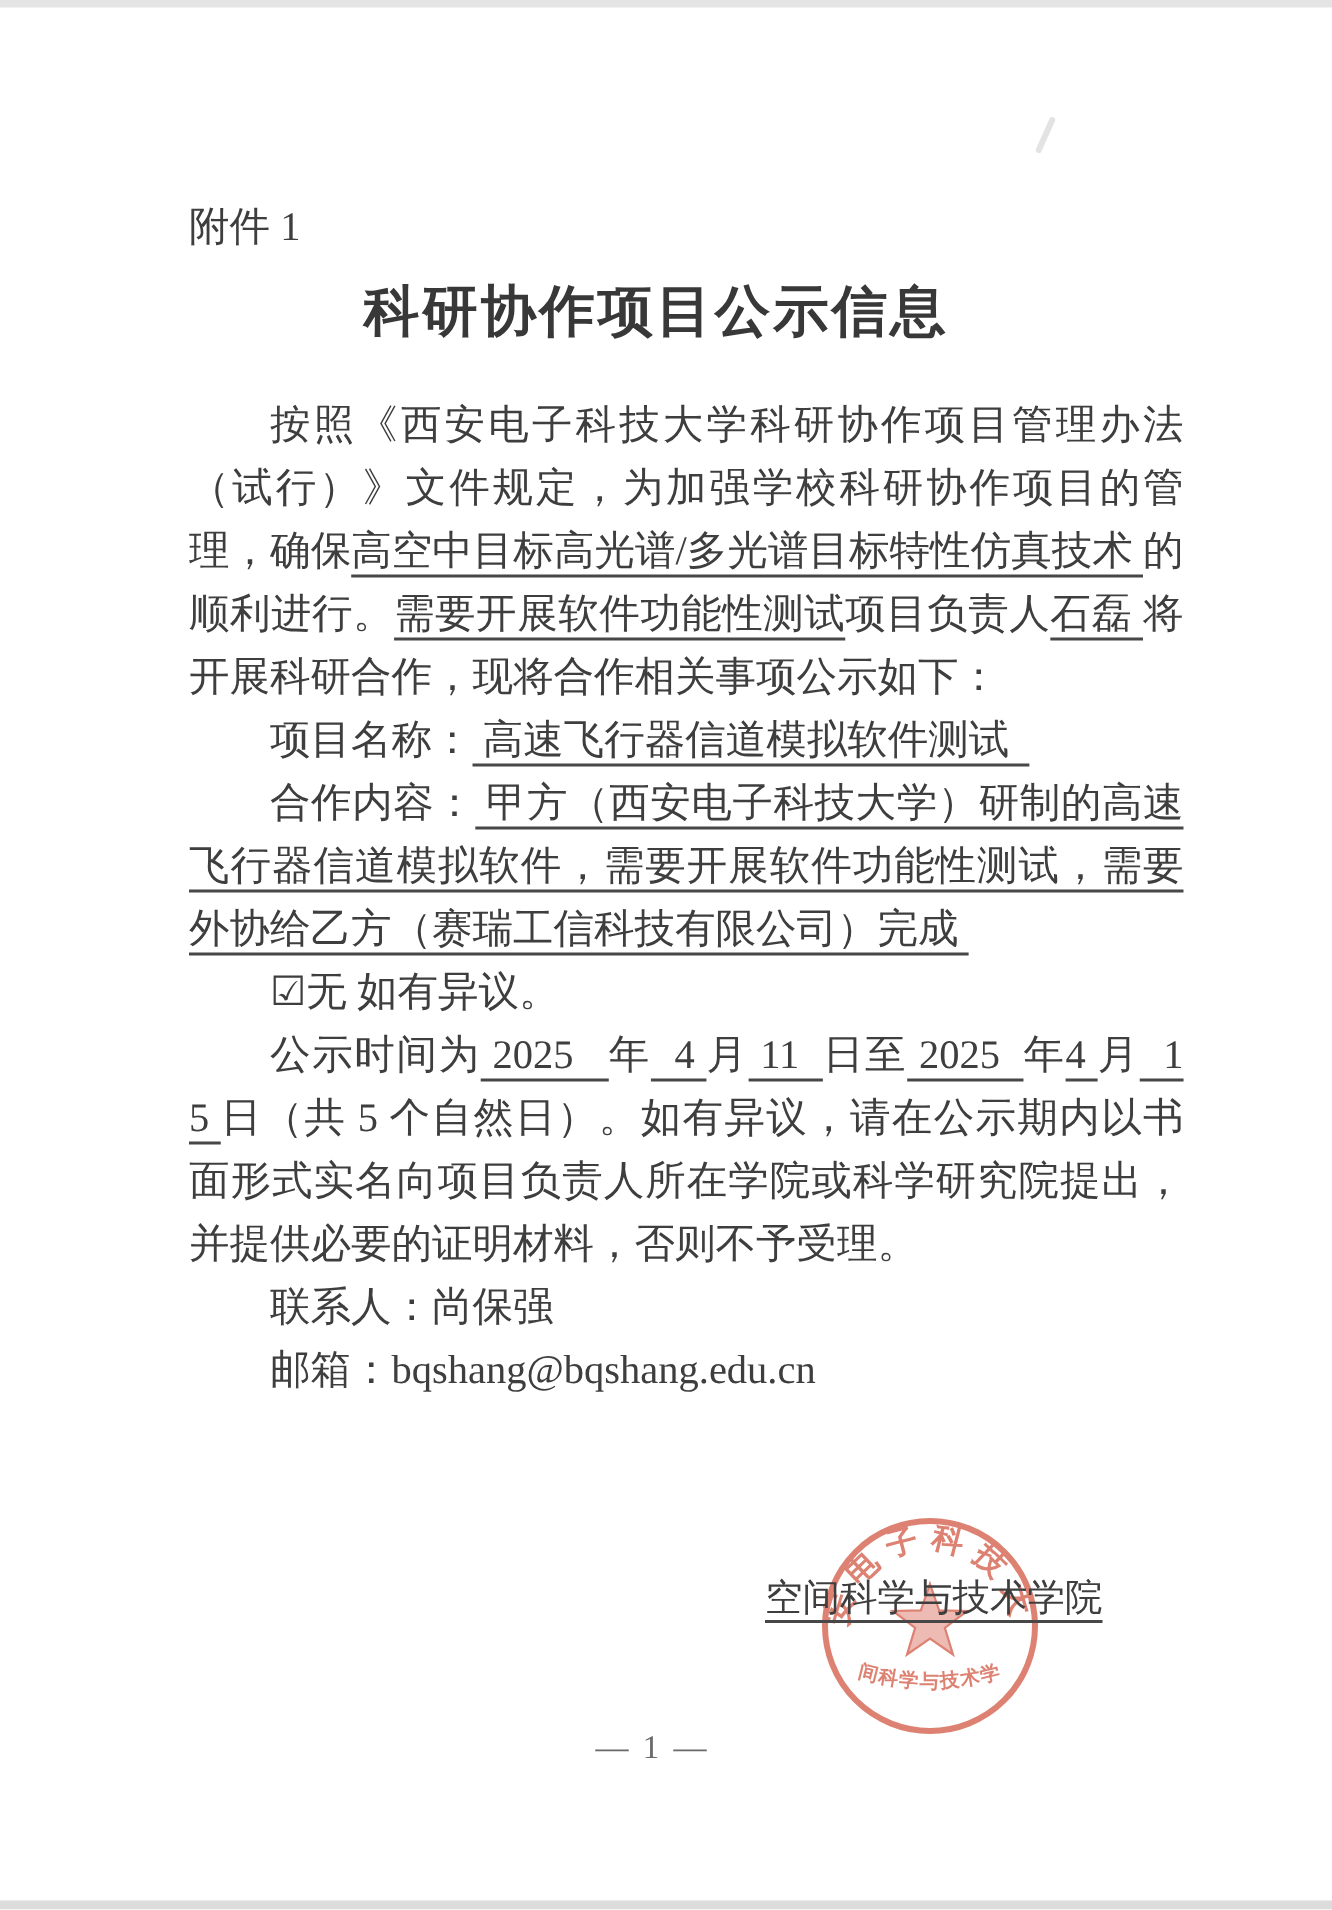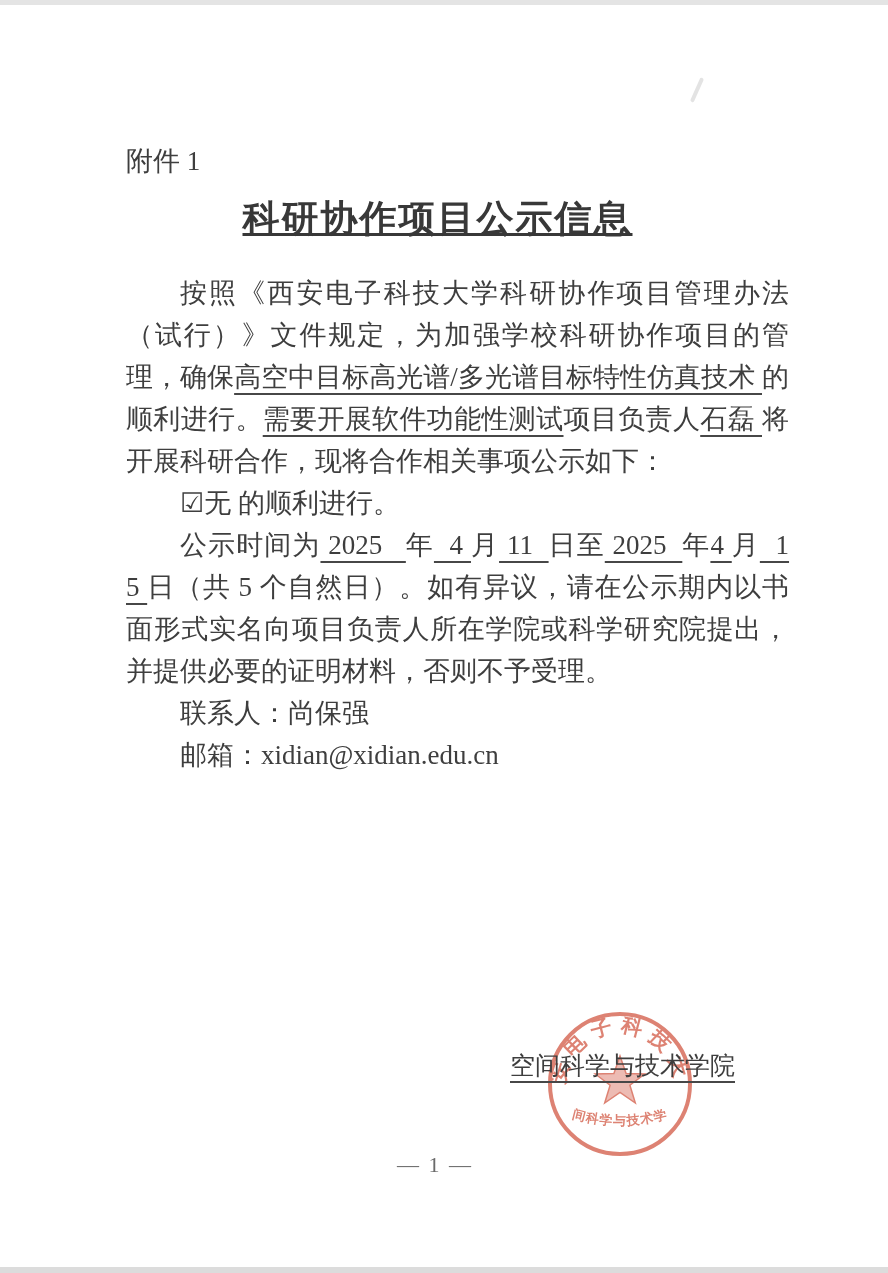--- a/index.html
+++ b/index.html
@@ -11,29 +11,29 @@
   .page{position:absolute;inset:0;background:#ffffff;}
   .strip{position:absolute;left:0;width:888px;background:#e4e4e4;}
   .strip.top{top:0;height:5px;}
   .strip.bottom{bottom:0;height:6px;background:#dcdcdc;}
   .artifact{
     position:absolute;left:695px;top:77px;width:4px;height:26px;
     background:#cccccc;opacity:.55;transform:rotate(24deg);border-radius:2px;
   }
   .content{
     position:absolute;left:0;top:0;width:885px;
-    padding:130px 96px 0 126px;box-sizing:border-box;margin-top:10px;
+    padding:130px 96px 0 126px;box-sizing:border-box;
   }
   .attachment-label{
     font-size:27px;line-height:42px;color:#3e3e3e;
   }
   .doc-title{
     margin:14px 0 0 0;
     font-size:37px;font-weight:700;letter-spacing:2px;color:#383838;
-    text-align:center;line-height:46px;transform:translateX(-20px);text-decoration:underline;
+    text-align:center;line-height:46px;transform:translateX(-20px);
   }
   .para{
     margin:0;font-size:27px;line-height:42px;text-align:justify;
     text-indent:2em;color:#3e3e3e;word-break:break-all;
   }
   .para.first{margin-top:30px;}
   .u{
     text-decoration:underline;
     text-decoration-color:#474747;
     text-decoration-thickness:2px;
@@ -61,32 +61,34 @@
   <div class="strip top"></div>
   <div class="artifact"></div>
 
   <div class="content">
     <div class="attachment-label">附件 1</div>
 
     <h1 class="doc-title">科研协作项目公示信息</h1>
 
     <p class="para first"><span>按照《西安电子科技大学科研协作项目管理办法（试行）》文件规定，为加强学校科研协作项目的管理，确保</span><span class="u">高空中目标高光谱/多光谱目标特性仿真技术&nbsp;</span><span>的顺利进行。</span><span class="u">需要开展软件功能性测试</span><span>项目负责人</span><span class="u">石磊&nbsp;</span><span>将开展科研合作，现将合作相关事项公示如下：</span></p>
 
+    <p class="para"><span>项目名称：</span><span class="u">&nbsp;高速飞行器信道模拟软件测试&nbsp;&nbsp;</span></p>
 
+    <p class="para"><span>合作内容：</span><span class="u">&nbsp;甲方（西安电子科技大学）研制的高速飞行器信道模拟软件，需要开展软件功能性测试，需要外协给乙方（赛瑞工信科技有限公司）完成&nbsp;</span></p>
 
 
     <p class="para">
-      <span class="checkbox">☑</span><span>无 的顺利进行。</span>
+      <span class="checkbox">☑</span><span>无 如有异议。</span>
     </p>
 
     <p class="para"><span>公示时间为</span><span class="u">&nbsp;2025&nbsp;&nbsp;&nbsp;</span><span>年</span><span class="u">&nbsp;&nbsp;4&nbsp;</span><span>月</span><span class="u">&nbsp;11&nbsp;&nbsp;</span><span>日至</span><span class="u">&nbsp;2025&nbsp;&nbsp;</span><span>年</span><span class="u">4&nbsp;</span><span>月</span><span class="u">&nbsp;&nbsp;15&nbsp;</span><span>日（共 5 个自然日）。如有异议，请在公示期内以书面形式实名向项目负责人所在学院或科学研究院提出，并提供必要的证明材料，否则不予受理。</span></p>
 
     <p class="para">联系人：尚保强</p>
 
-    <p class="para">邮箱：xidian@xidian.edu.cn</p>
+    <p class="para">邮箱：bqshang@bqshang.edu.cn</p>
 
   </div>
 
   <div class="seal" style="color: rgb(212, 96, 76);">
     <svg width="152" height="152" viewBox="0 0 152 152">
       <defs>
         <path id="sealTopArc" d="M 22,92 A 55,55 0 1 1 130,92" fill="none"></path>
         <path id="sealBottomArc" d="M 28,112 Q 76,126 124,112" fill="none"></path>
       </defs>
       <circle cx="76" cy="78" r="70" fill="none" stroke="currentColor" stroke-width="4"></circle>

